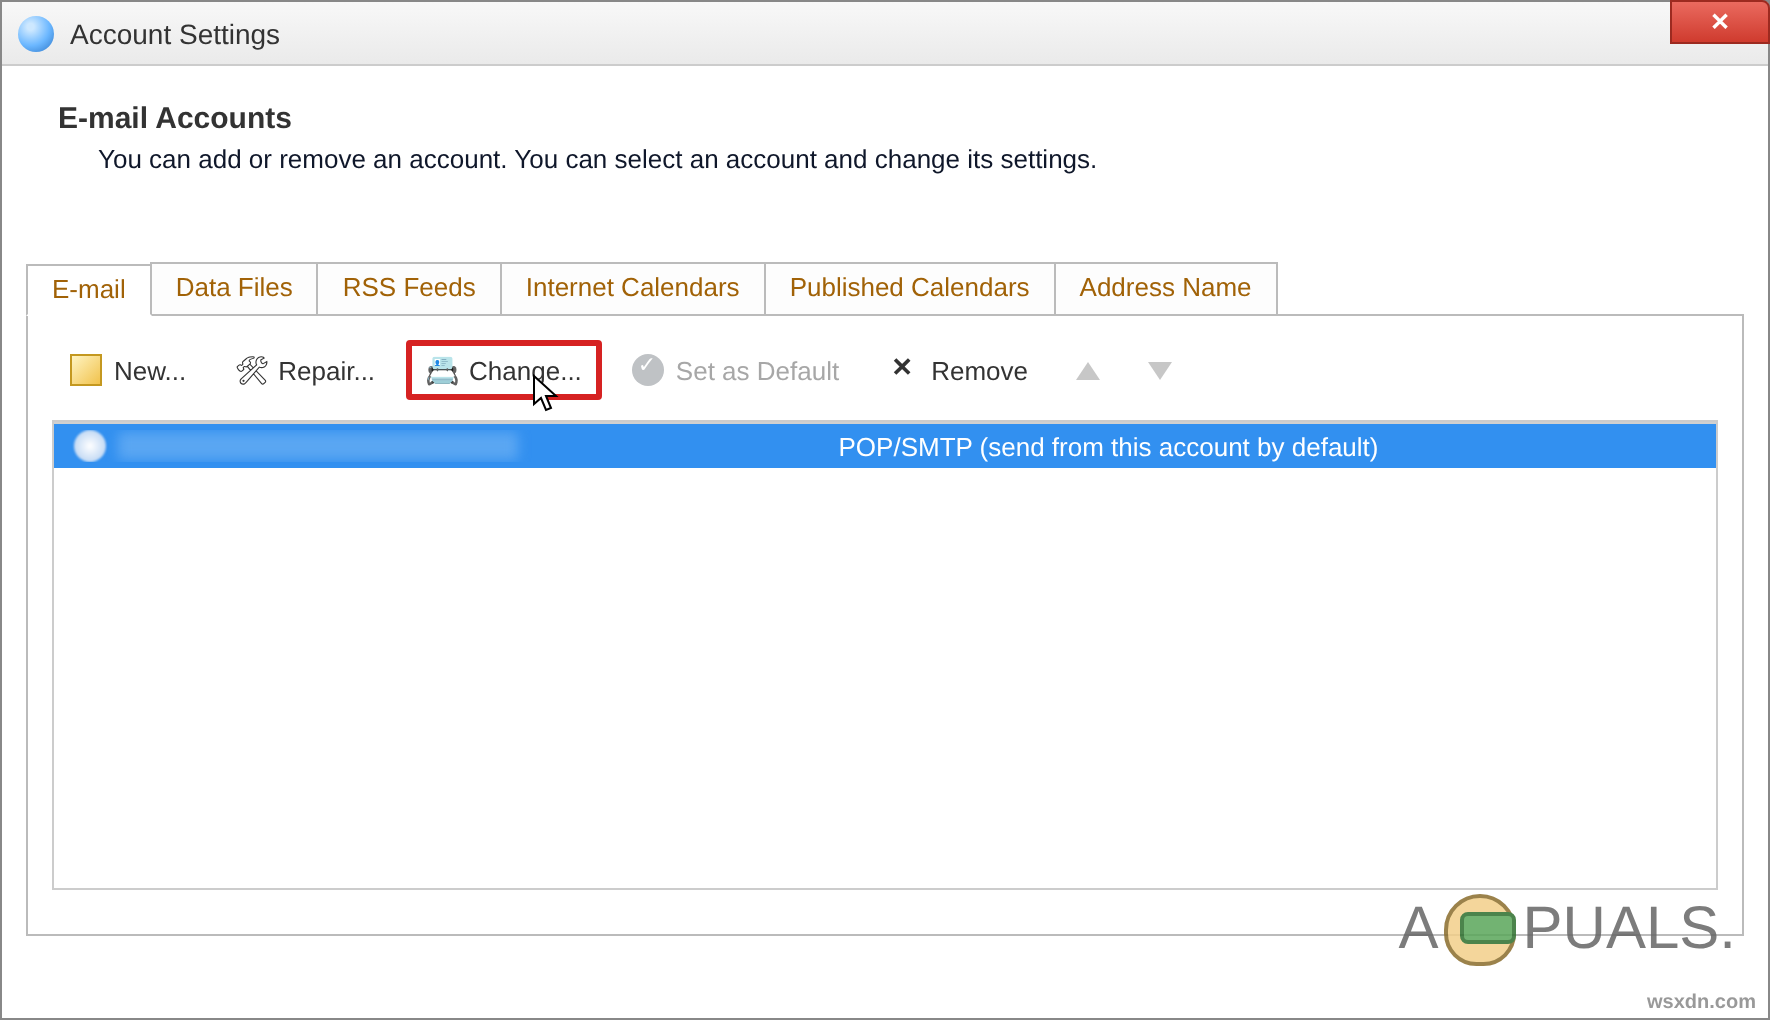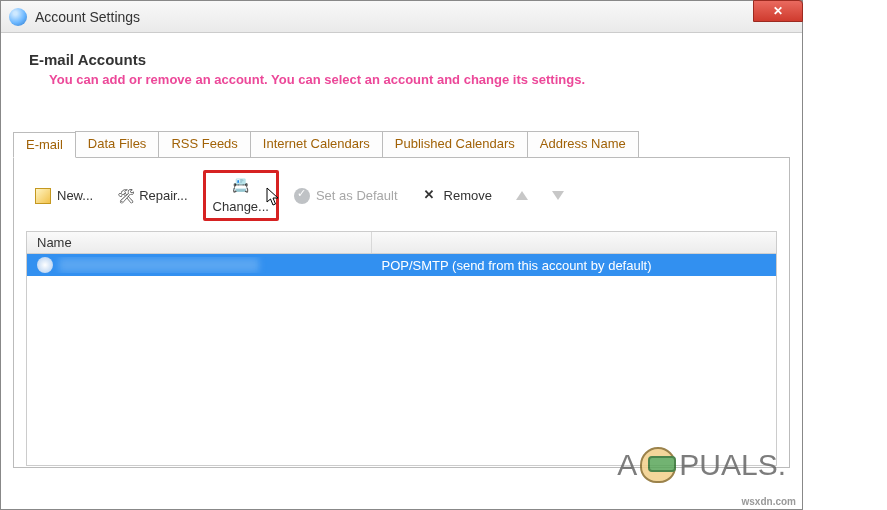--- a/index.html
+++ b/index.html
@@ -8,21 +8,21 @@
     padding: 0;
     font-family: "Segoe UI", Tahoma, sans-serif;
     font-size: 13px;
     background: #fff;
     width: 887px;
     height: 510px;
     position: relative;
     overflow: hidden;
   }
   .window {
-    width: 803px;
+    width: 885px;
     height: 510px;
     border: 1px solid #888;
     background: #fff;
     position: relative;
   }
   .titlebar {
     height: 32px;
     background: linear-gradient(to bottom, #f8f8f8, #eaeaea);
     border-bottom: 1px solid #ccc;
     display: flex;
@@ -61,24 +61,23 @@
     padding: 18px 28px 0 28px;
   }
   .heading {
     font-size: 15px;
     font-weight: bold;
     color: #333;
     margin-bottom: 4px;
   }
   .subheading {
     font-size: 13px;
-    color: #ec4899;
+    color: #0f172a;
     margin-left: 20px;
     margin-bottom: 44px;
-    font-weight: bold;
   }
   .tabs {
     display: flex;
     border-bottom: 1px solid #bbb;
     margin: 0 12px;
   }
   .tab {
     padding: 4px 12px 5px 12px;
     border: 1px solid #bbb;
     border-bottom: none;
@@ -126,21 +125,20 @@
     color: #a7a7a7;
     cursor: default;
   }
   .tbtn .ic {
     width: 16px; height: 16px; display: inline-block;
   }
   .highlight {
     border: 3px solid #d62222;
     border-radius: 2px;
     padding: 4px 7px;
-    flex-direction: column;
   }
   .ic-new { background: linear-gradient(135deg, #fff4c2, #f1c24c); border: 1px solid #c49820; }
   .ic-repair { position: relative; }
   .ic-repair::before { content: "🛠"; font-size: 14px; }
   .ic-change { position: relative; }
   .ic-change::before { content: "📇"; font-size: 14px; }
   .ic-default { background: #bfc2c5; border-radius: 50%; position: relative; }
   .ic-default::after { content: "✓"; color:#fff; font-size: 11px; position:absolute; left:3px; top:-1px; }
   .ic-remove { position: relative; }
   .ic-remove::before { content:"✕"; color:#333; font-weight:bold; font-size:13px; position:absolute; left:2px; top:-1px; }
@@ -284,21 +282,20 @@
       <span class="tbtn disabled">
         <span class="ic-up"></span>
       </span>
       <span class="tbtn disabled">
         <span class="ic-down"></span>
       </span>
     </div>
 
     <div class="listarea">
       <div class="list-header">
-        <div class="col col-name">Name</div>
       </div>
       <div class="row">
         <div class="cell cell-name">
           <span class="acct-icon"></span>
           <span class="acct-name-blur"></span>
         </div>
         <div class="cell cell-type">POP/SMTP (send from this account by default)</div>
       </div>
     </div>
 

